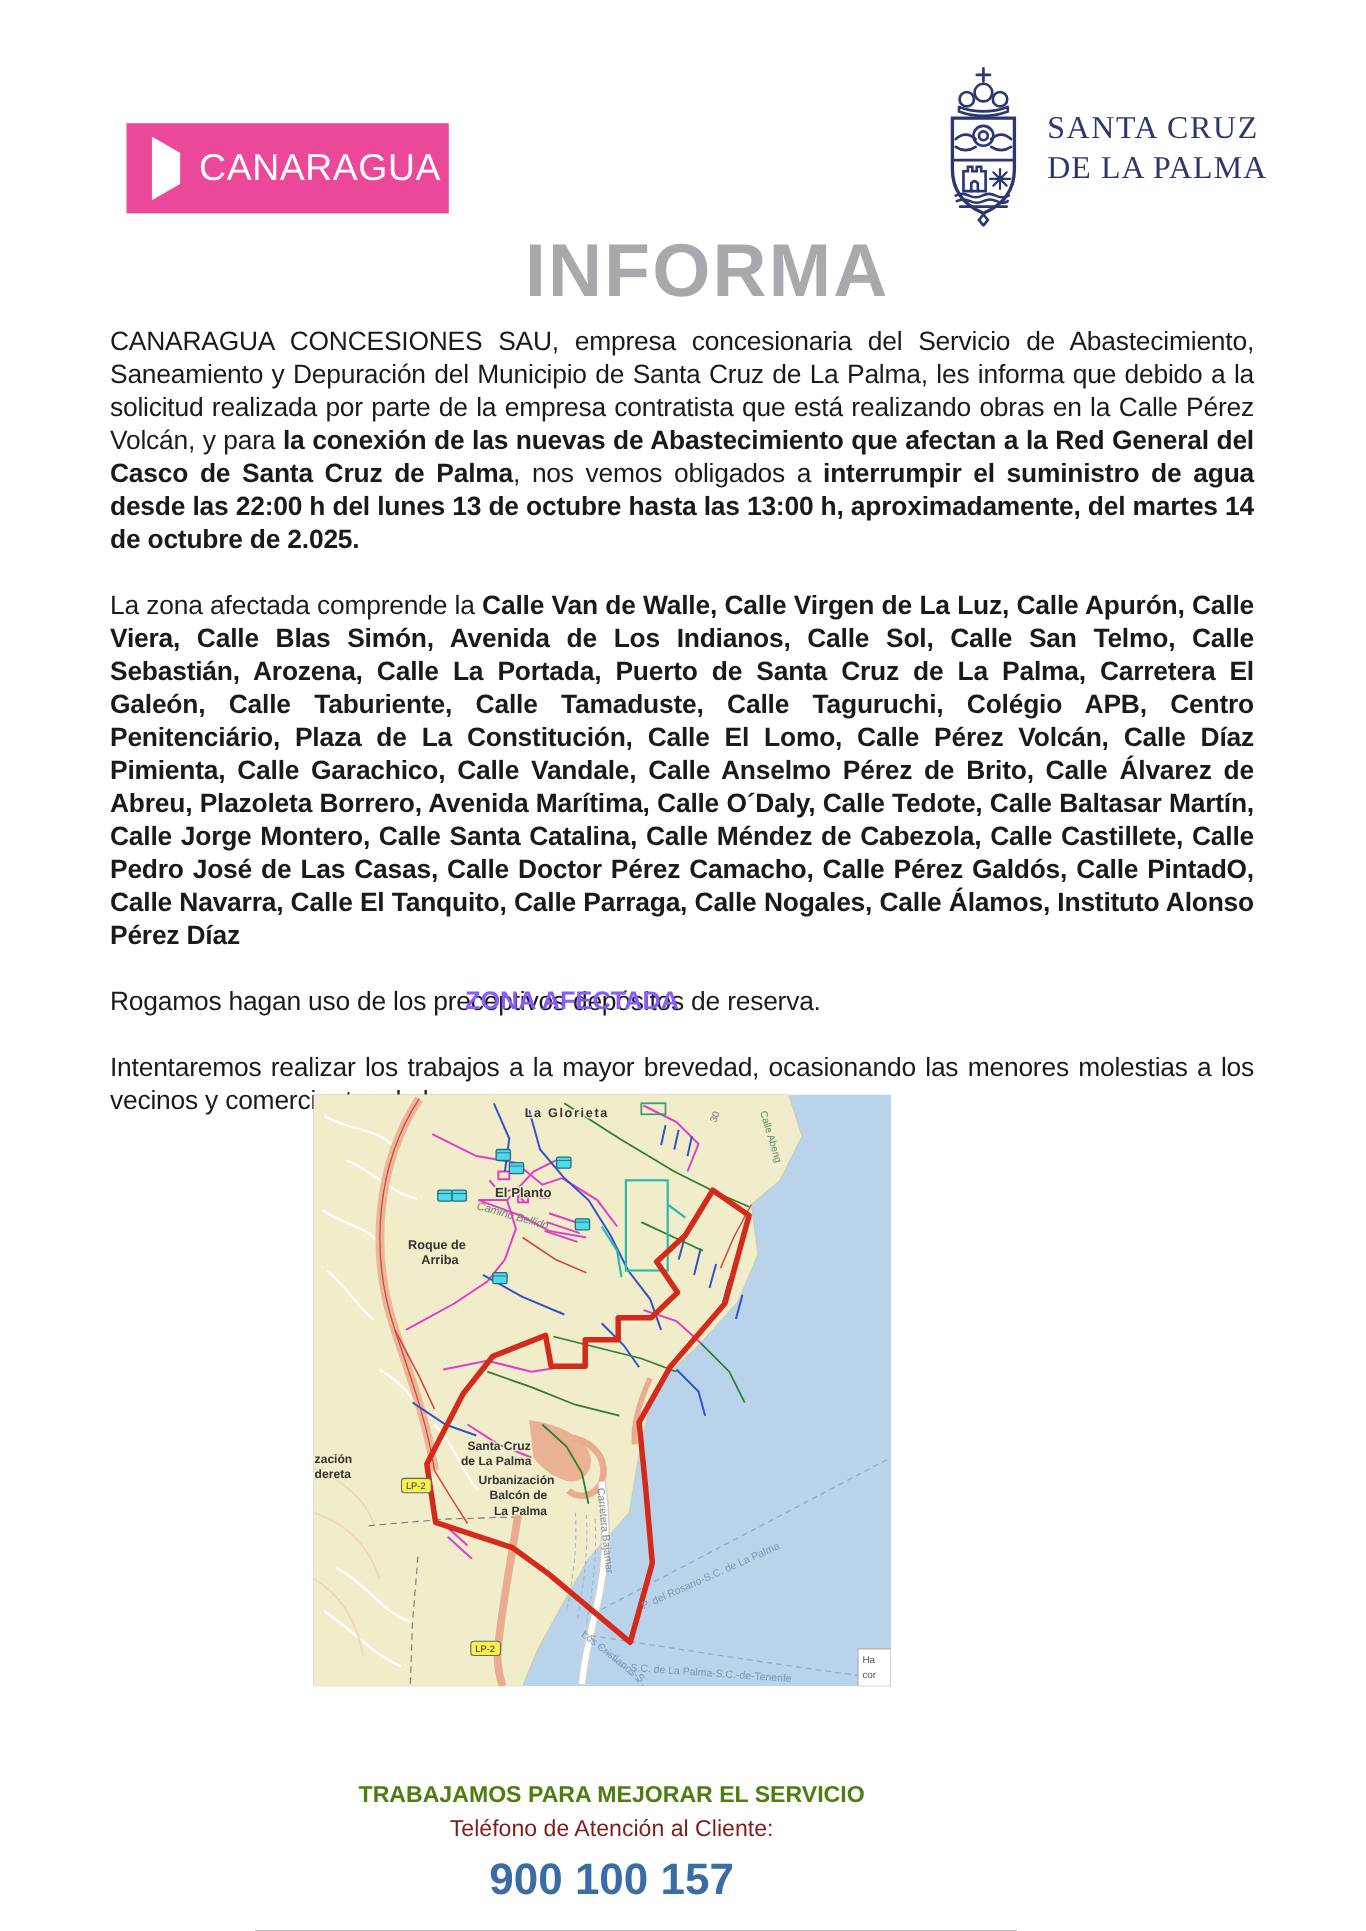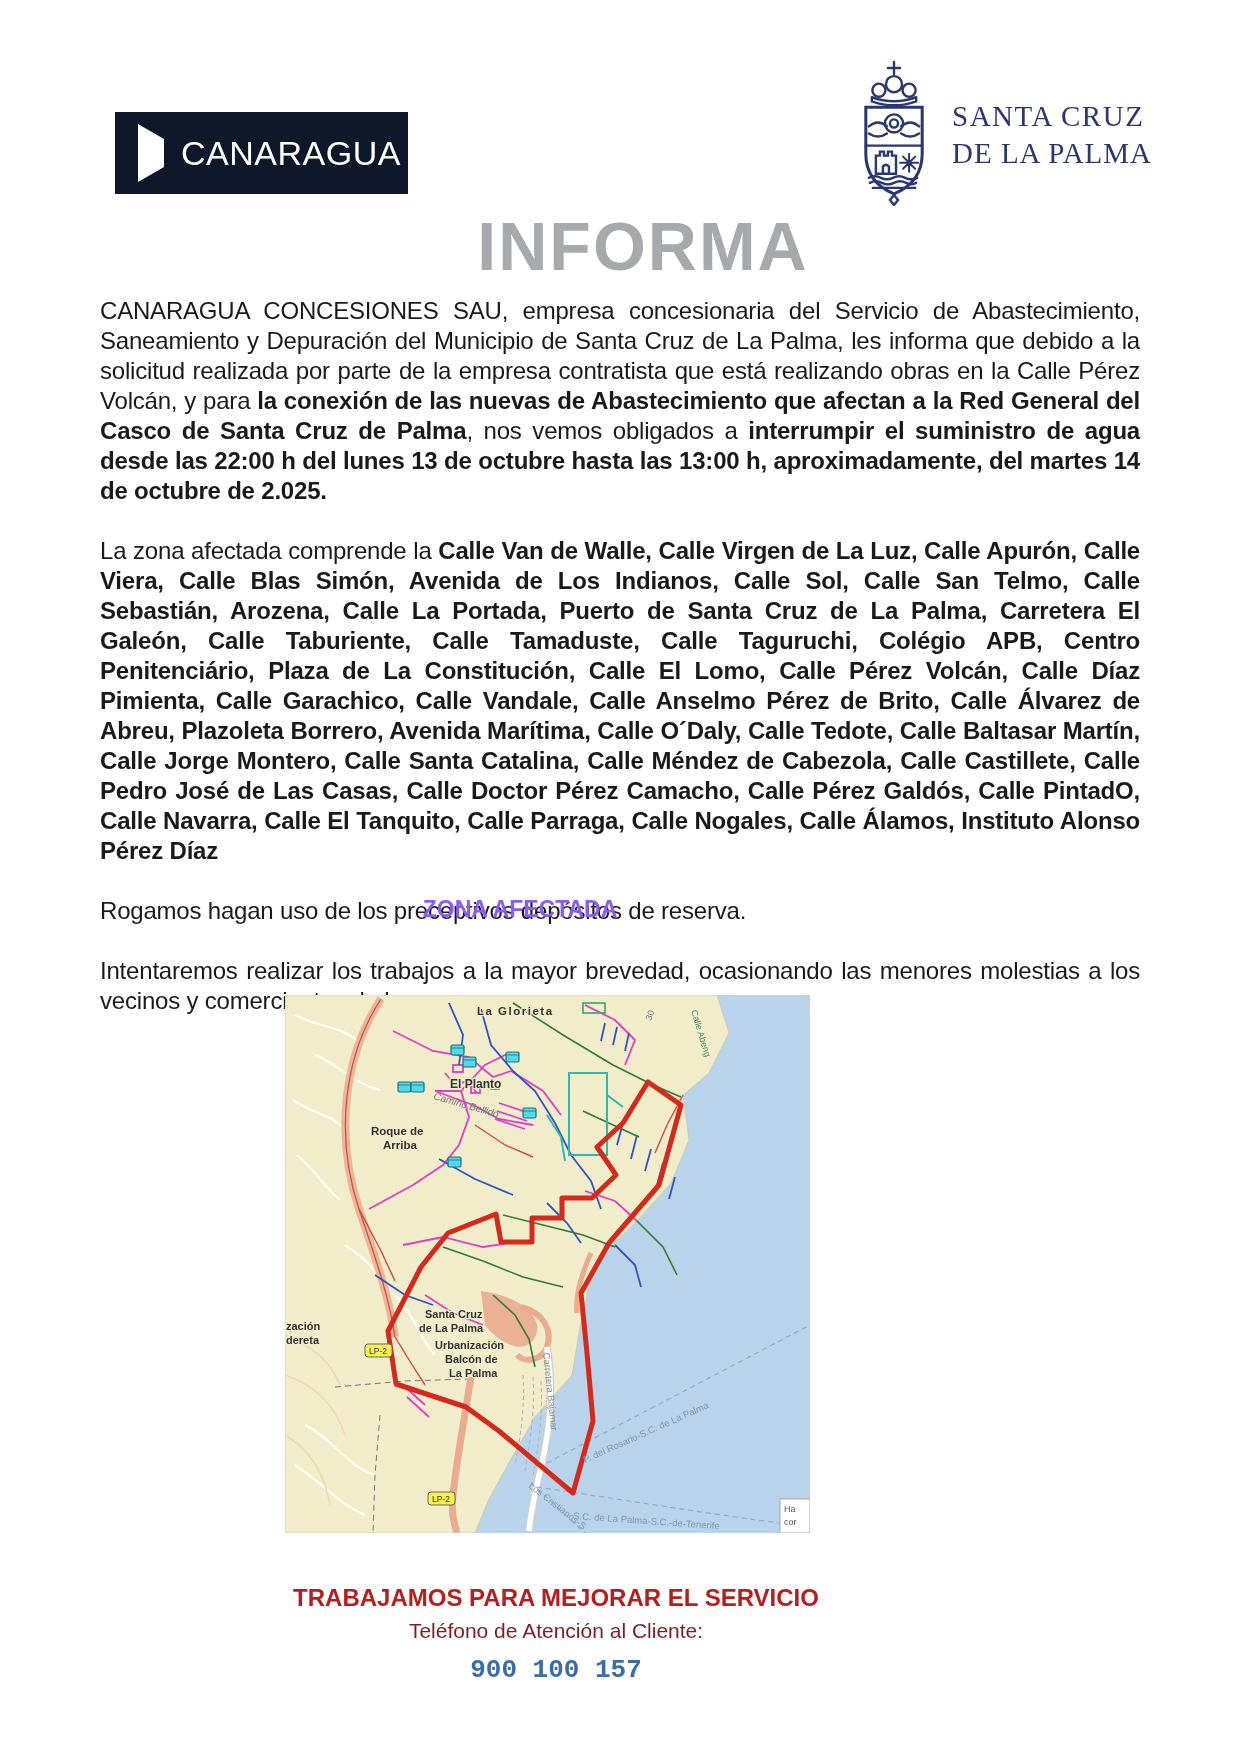--- a/index.html
+++ b/index.html
@@ -4,21 +4,21 @@
 <style>
   html,body{margin:0;padding:0;background:#888;}
   .page{
     position:relative; width:1242px; height:1755px; background:#ffffff;
     margin:0 auto; overflow:hidden;
     font-family:"Liberation Sans",sans-serif; color:#1a1a1a;
   }
   
   .canaragua{
     position:absolute; left:115px; top:112px; width:293px; height:82px;
-    background:#0f172a; display:flex; align-items:center;
+    background:#ec4899; display:flex; align-items:center;
   }
   .canaragua .flag{ margin-left:23px; margin-right:17px; }
   .canaragua .wordmark{
     color:#ffffff; font-size:34px; letter-spacing:.5px; font-weight:normal;
   }
   
   .muni{ position:absolute; left:852px; top:60px; width:330px; height:145px; }
   .muni .crest{ position:absolute; left:0; top:0; }
   .muni .muni-name{ position:absolute; left:100px; top:42px; line-height:1;
     font-family:"Liberation Serif",serif; color:#2b3770; }
@@ -37,23 +37,23 @@
   
   .zona-heading{
     position:absolute; left:250px; top:896px; width:540px; text-align:center;
     font-size:23px; font-weight:bold; color:#8b5cf6;
   }
   
   .map-wrap{ position:absolute; left:285px; top:995px; width:525px; height:538px; }
   .map-wrap svg{ display:block; }
   
   .footer{ position:absolute; left:100px; top:1584px; width:912px; text-align:center; }
-  .footer .f1{ font-size:24px; font-weight:bold; color:#b91c1c; margin-bottom:7px; }
+  .footer .f1{ font-size:21px; font-weight:bold; color:#4d7c0f; margin-bottom:7px;margin-top:36px; }
   .footer .f2{ font-size:21px; color:#7f1d1d; margin-bottom:12px; }
-  .footer .phone{ font-size:26px; font-weight:bold; color:#3a6ca6; letter-spacing:0;font-family:Liberation Mono, monospace; }
+  .footer .phone{ font-size:40px; font-weight:bold; color:#3a6ca6; letter-spacing:0; }
 </style>
 </head>
 <body>
 
 <div class="page">
 
   <div class="canaragua">
     <svg class="flag" width="26" height="58" viewBox="0 0 26 58">
       <polygon points="0,0 26,15 26,43 0,58" fill="#ffffff"></polygon>
     </svg>

